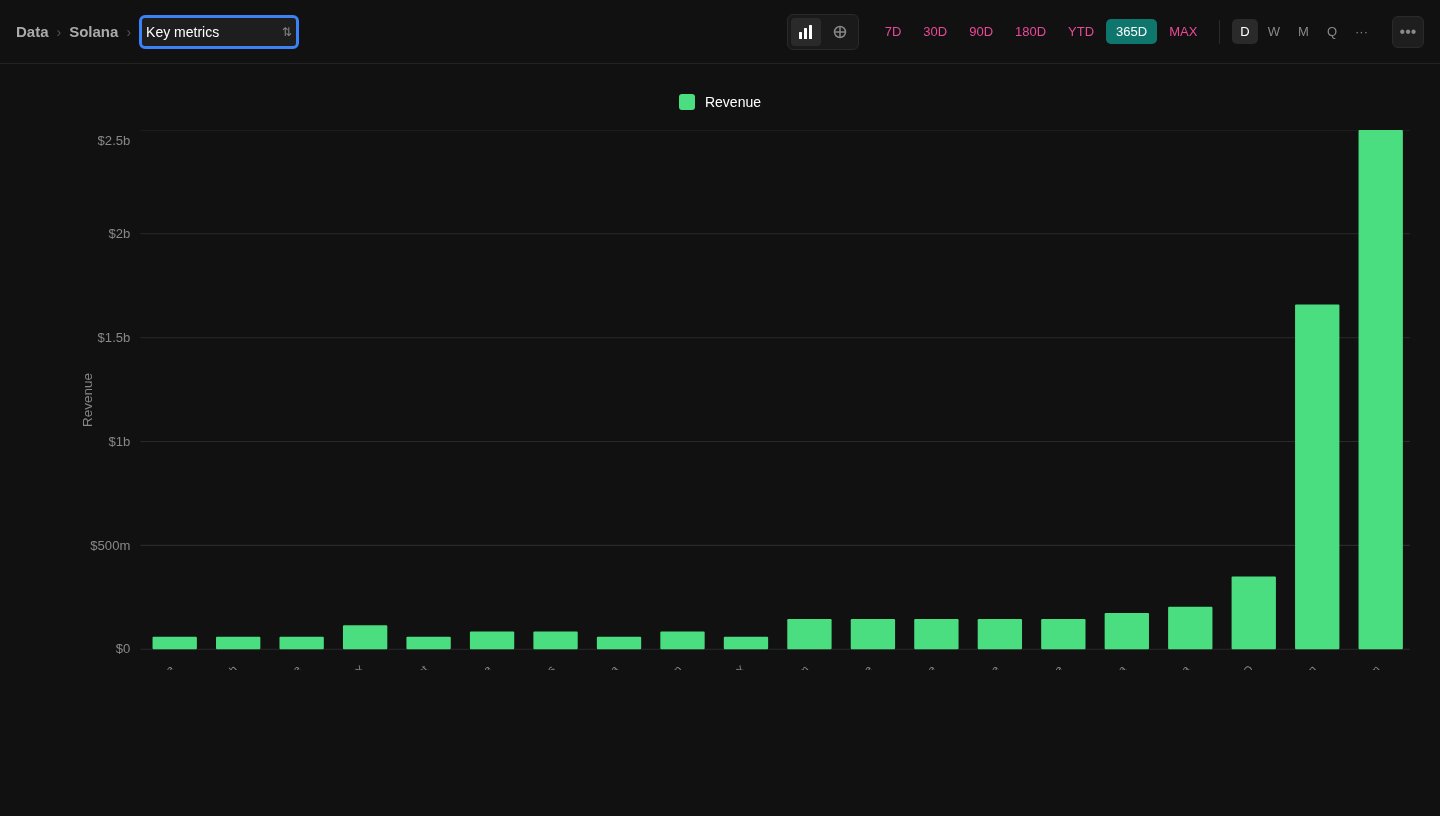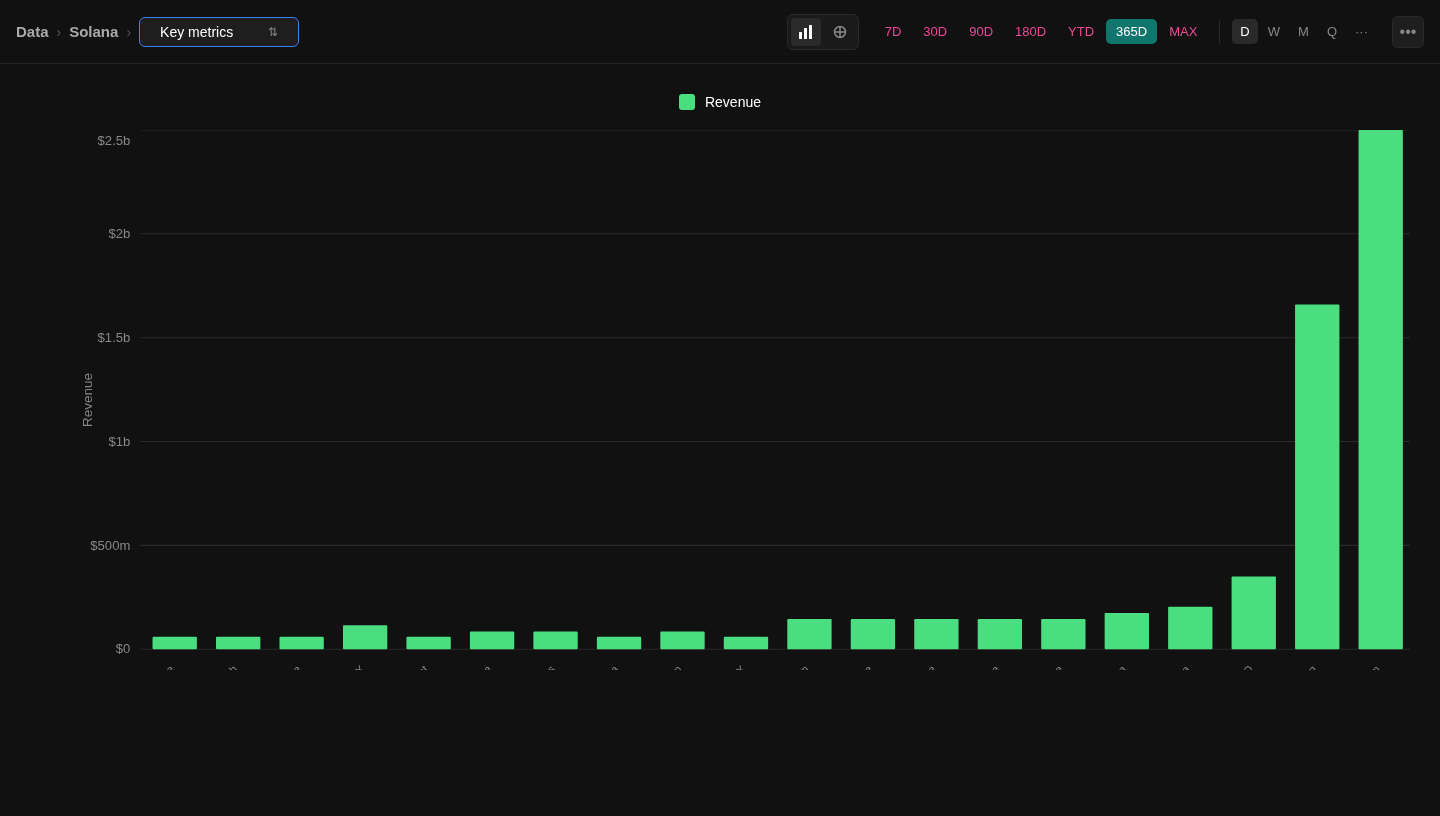--- a/index.html
+++ b/index.html
@@ -35,23 +35,23 @@
     }
     .breadcrumb-sep {
       color: #555555;
       font-size: 14px;
     }
 
     .metric-selector {
       display: flex;
       align-items: center;
       background: #1e1e1e;
-      border: 1px solid #3b82f6;
+      border: 3px solid #3b82f6;
       border-radius: 6px;
-      padding: 6px 20px;
+      padding: 6px 4px;
       gap: 8px;
       cursor: pointer;
       min-width: 160px;
     }
     .metric-selector-text {
       color: #ffffff;
       font-size: 14px;
       font-weight: 500;
       flex: 1;
     }

